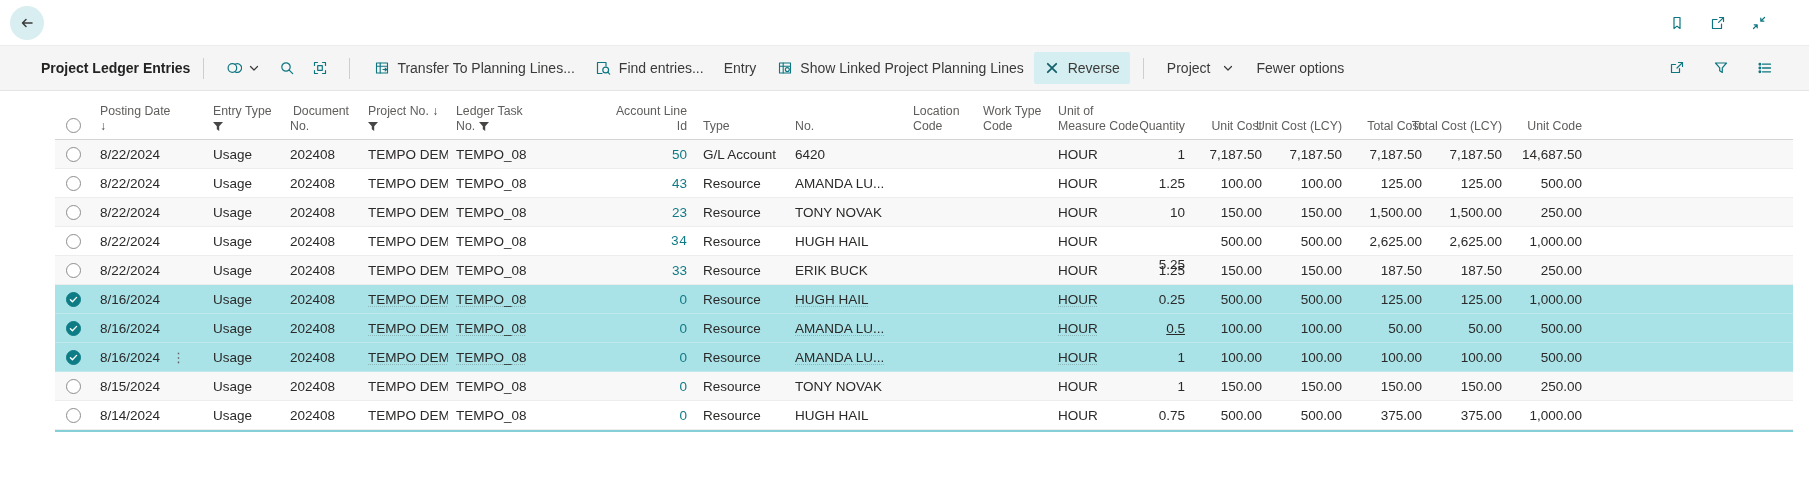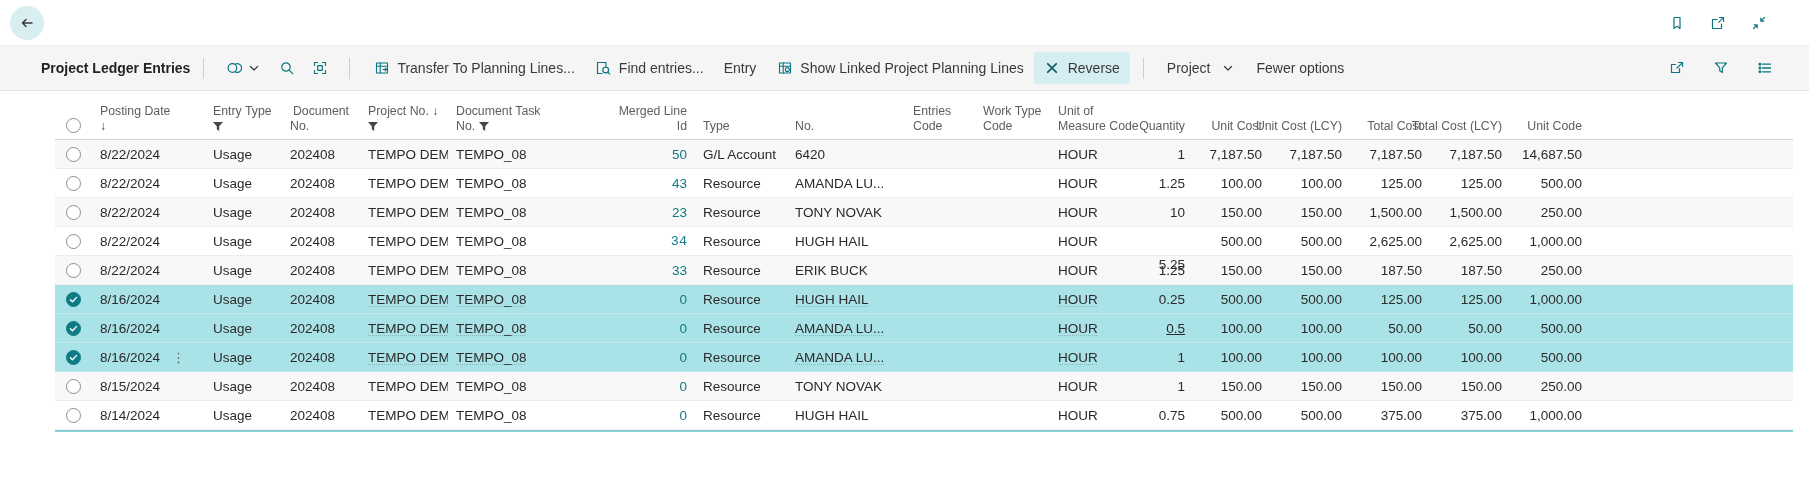--- a/index.html
+++ b/index.html
@@ -235,37 +235,37 @@
       </div>
       <div class="hcell" style="width: 88px;">
         <div class="l1">Project No. <span class="sorticon">↓</span></div>
         <div class="l2">
           <svg class="funnel" viewBox="0 0 10 9">
             <path d="M0 0h10L6.2 4.2V9L3.8 7.2V4.2z" fill="#484644"></path>
           </svg>
         </div>
       </div>
       <div class="hcell" style="width: 92px;">
-        <div class="l1">Document Task</div>
+        <div class="l1">Ledger Task</div>
         <div class="l2">No.<svg class="funnel" viewBox="0 0 10 9">
             <path d="M0 0h10L6.2 4.2V9L3.8 7.2V4.2z" fill="#484644"></path>
           </svg></div>
       </div>
       <div class="hcell r" style="width: 155px;">
-        <div class="l1">Merged Line</div>
+        <div class="l1">Account Line</div>
         <div class="l2">Id</div>
       </div>
       <div class="hcell" style="width: 92px;">
         <div class="l2">Type</div>
       </div>
       <div class="hcell" style="width: 118px;">
         <div class="l2">No.</div>
       </div>
       <div class="hcell" style="width: 70px;">
-        <div class="l1">Entries</div>
+        <div class="l1">Location</div>
         <div class="l2">Code</div>
       </div>
       <div class="hcell" style="width: 75px;">
         <div class="l1">Work Type</div>
         <div class="l2">Code</div>
       </div>
       <div class="hcell" style="width: 85px;">
         <div class="l1">Unit of</div>
         <div class="l2">Measure Code</div>
       </div>

